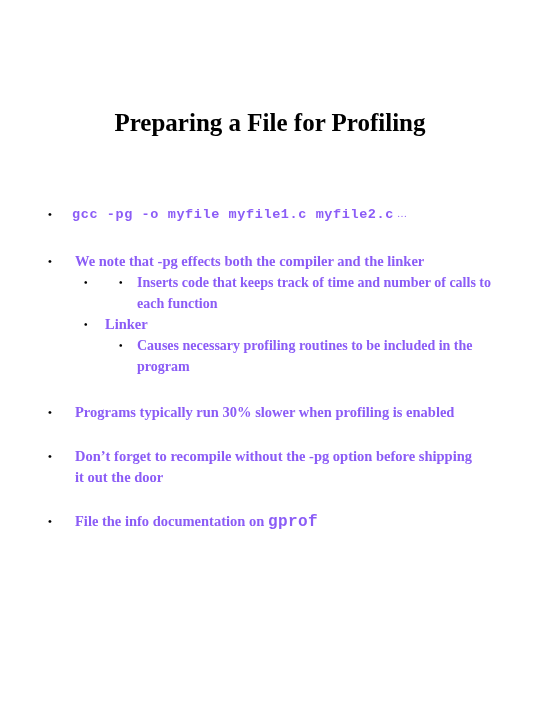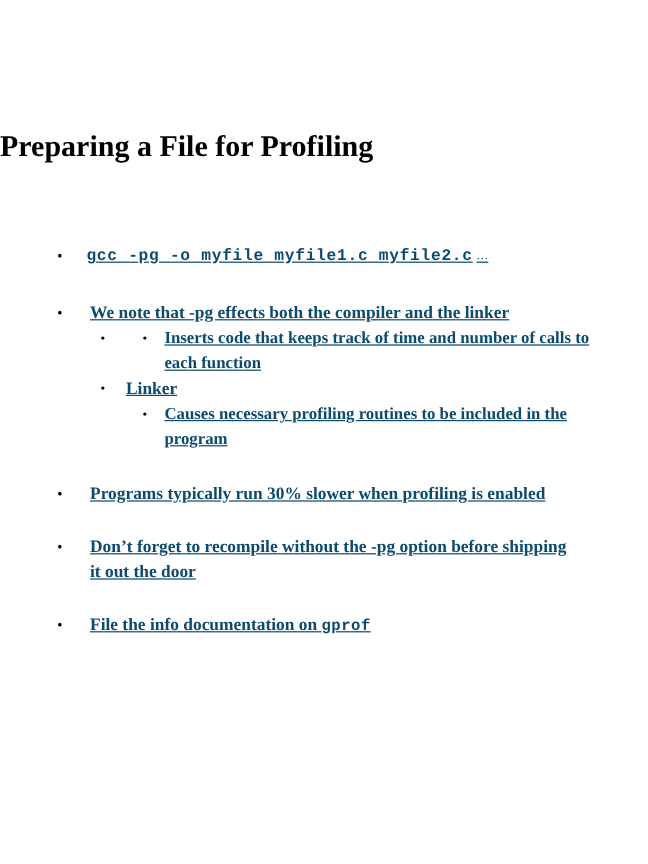--- a/index.html
+++ b/index.html
@@ -21,20 +21,21 @@
     width: 540px;
     height: 720px;
     box-sizing: border-box;
   }
 
   .slide-title {
     position: absolute;
     top: 108px;
     left: 0;
     width: 540px;
+    text-align: center;
     font-family: "Liberation Serif", "DejaVu Serif", serif;
     font-weight: bold;
     font-size: 25px;
     line-height: 30px;
     letter-spacing: 0px;
     color: #000000;
   }
 
   .body-area {
     position: absolute;
@@ -54,22 +55,21 @@
     font-family: "Liberation Serif", "DejaVu Serif", serif;
     font-weight: bold;
     line-height: inherit;
     color: #000000;
   }
 
   .bullet-text {
     display: block;
     font-family: "Liberation Serif", "DejaVu Serif", serif;
     font-weight: bold;
-    color: #0c4a6e;
-    text-decoration: underline;
+    color: #8b5cf6;
   }
 
   
   .lvl1 {
     font-size: 14.5px;
     line-height: 21px;
     padding-left: 75px;
     padding-right: 60px;
   }
   .lvl1 > .bullet-mark {
@@ -127,21 +127,21 @@
   }
   .lvl3 > .bullet-mark {
     left: 119px;
     font-size: 10px;
     top: 0;
   }
 
   .mono-inline {
     font-family: "Liberation Mono", "DejaVu Sans Mono", monospace;
     font-weight: bold;
-    font-size: 13px;
+    font-size: 16px;
     letter-spacing: 0.4px;
   }
 
   .gap-lg { height: 25px; }
   .gap-md { height: 23px; }
 </style>
 </head>
 <body>
 
 <div class="slide">

